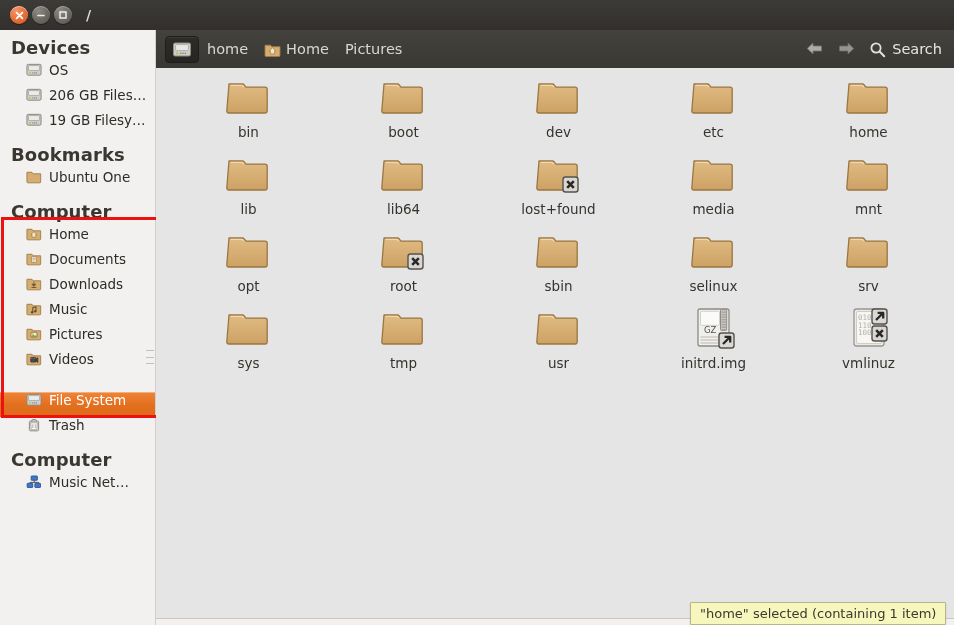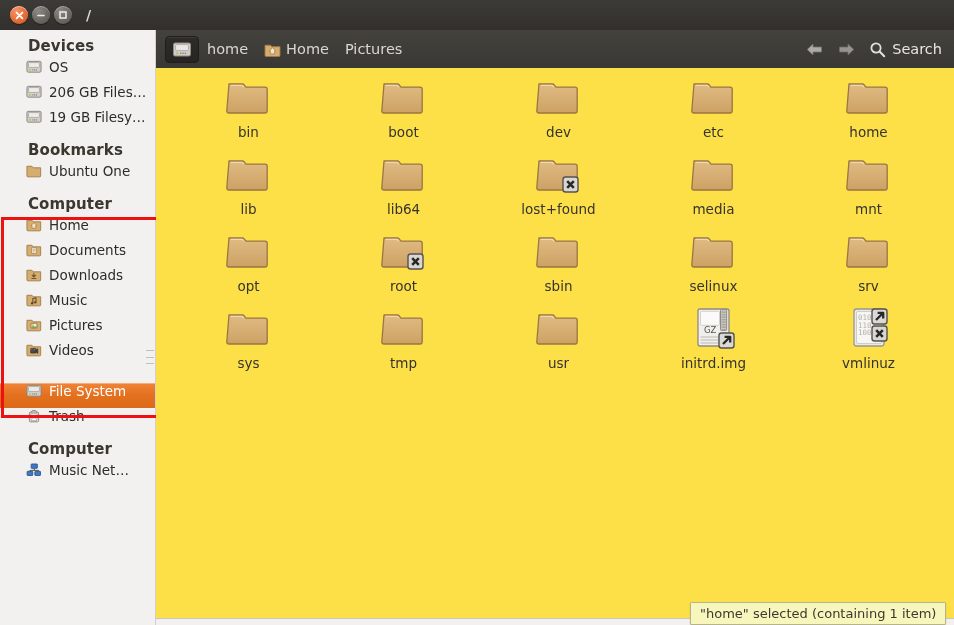--- a/index.html
+++ b/index.html
@@ -44,34 +44,34 @@
     display:flex;align-items:center;gap:5px;
     color:#dad6d0;font-size:14.5px;padding:4px 8px;border-radius:3px;
     white-space:nowrap;
   }
   .crumb.iconbtn{
     background:linear-gradient(to bottom,#2e2c29,#272522);
     border:1px solid #201e1c;border-radius:4px;
     padding:4px 6px;
     box-shadow:inset 0 1px 0 rgba(255,255,255,.07);
   }
-  .tb-right{margin-left:auto;display:flex;align-items:center;gap:13px;padding-right:12px;}
+  .tb-right{margin-left:auto;display:flex;align-items:flex-start;gap:13px;padding-right:12px;}
   .navarrow{display:flex;align-items:center;}
   .search-lbl{color:#e9e5e0;font-size:14.5px;}
   .searchbox{display:flex;align-items:center;gap:6px;}
 
   
   .sidebar{
     position:absolute;left:0;top:30px;width:155px;height:595px;
     background:#f2f1ef;border-right:1px solid #d3d0cc;
     overflow:hidden;
   }
   .sb-head{
-    font-size:15px;font-weight:bold;color:#39372f;
-    padding:7px 0 4px 28px;letter-spacing:.1px;
+    font-size:18px;font-weight:bold;color:#39372f;
+    padding:7px 0 4px 11px;letter-spacing:.1px;
   }
   .sb-item{
     display:flex;gap:7px;
     height:25px;padding-left:26px;
     font-size:13.5px;color:#2e2c27;
     white-space:nowrap;
   }
   .sb-item.selected{
     background:linear-gradient(to bottom,#f08437 0%,#e3701f 50%,#dd6a19 100%);
     color:#ffffff;
@@ -87,21 +87,21 @@
 
   
   .annot{
     position:absolute;left:1px;top:217px;width:170px;height:201px;
     border:3px solid #ee1111;box-sizing:border-box;pointer-events:none;
   }
 
   
   .content{
     position:absolute;left:156px;top:68px;width:798px;height:557px;
-    background:#fde047;overflow:hidden;
+    background:#e5e5e5;overflow:hidden;
   }
   .grid{
     position:absolute;left:0;top:4px;width:798px;
     display:grid;
     grid-template-columns:repeat(5,155px);
     grid-auto-rows:77px;
     padding-left:15px;
   }
   .cell{
     display:flex;flex-direction:column;align-items:center;justify-content:flex-start;

